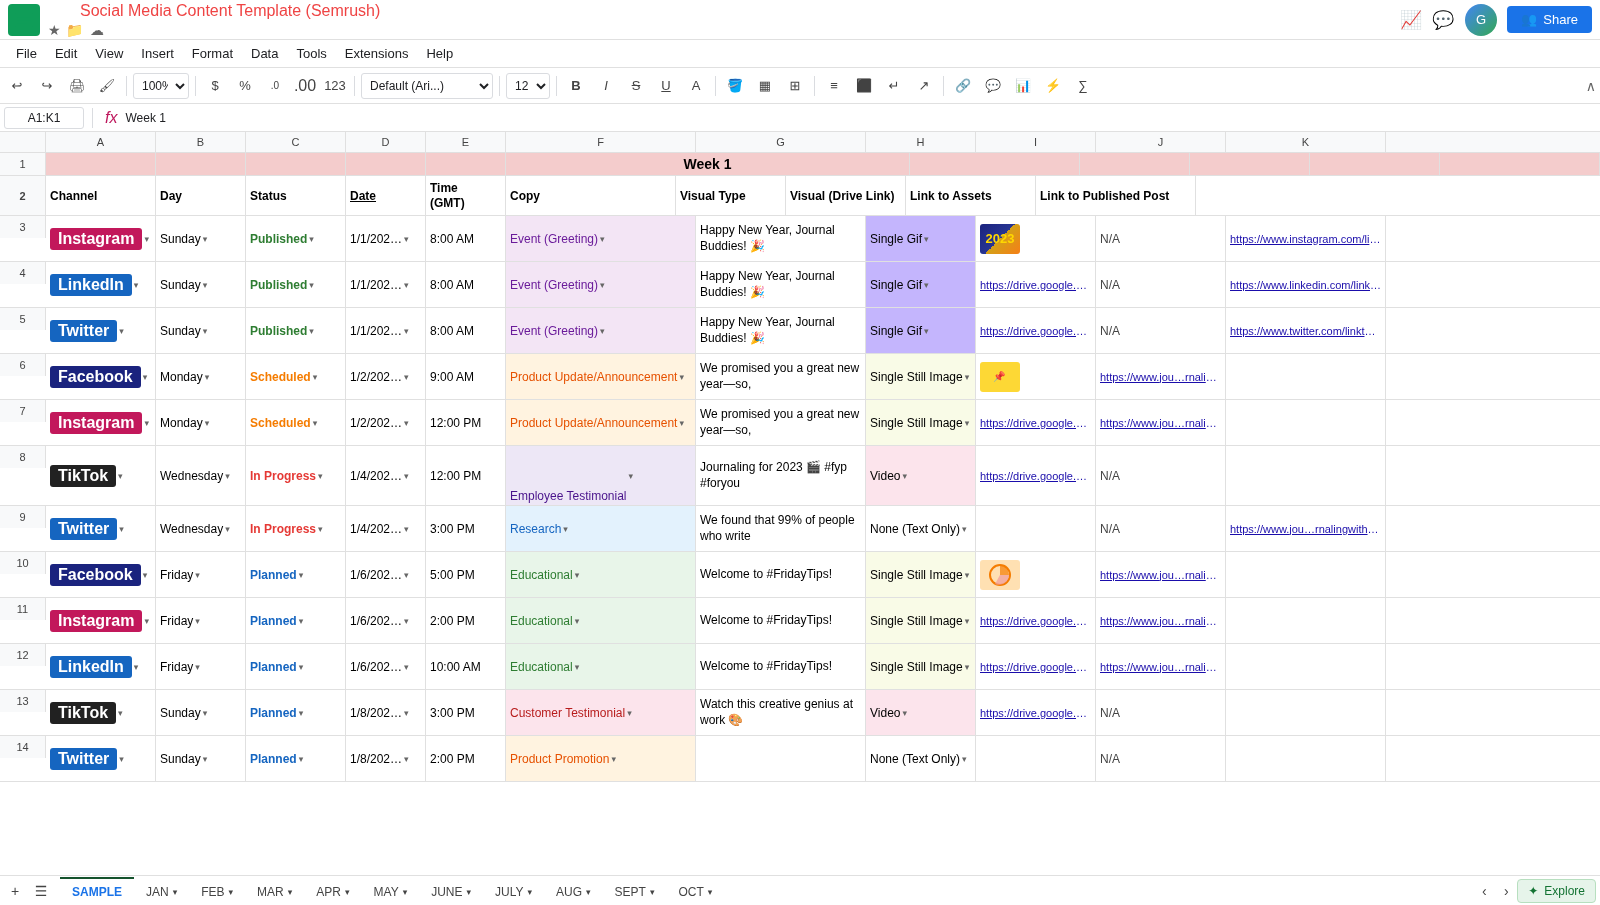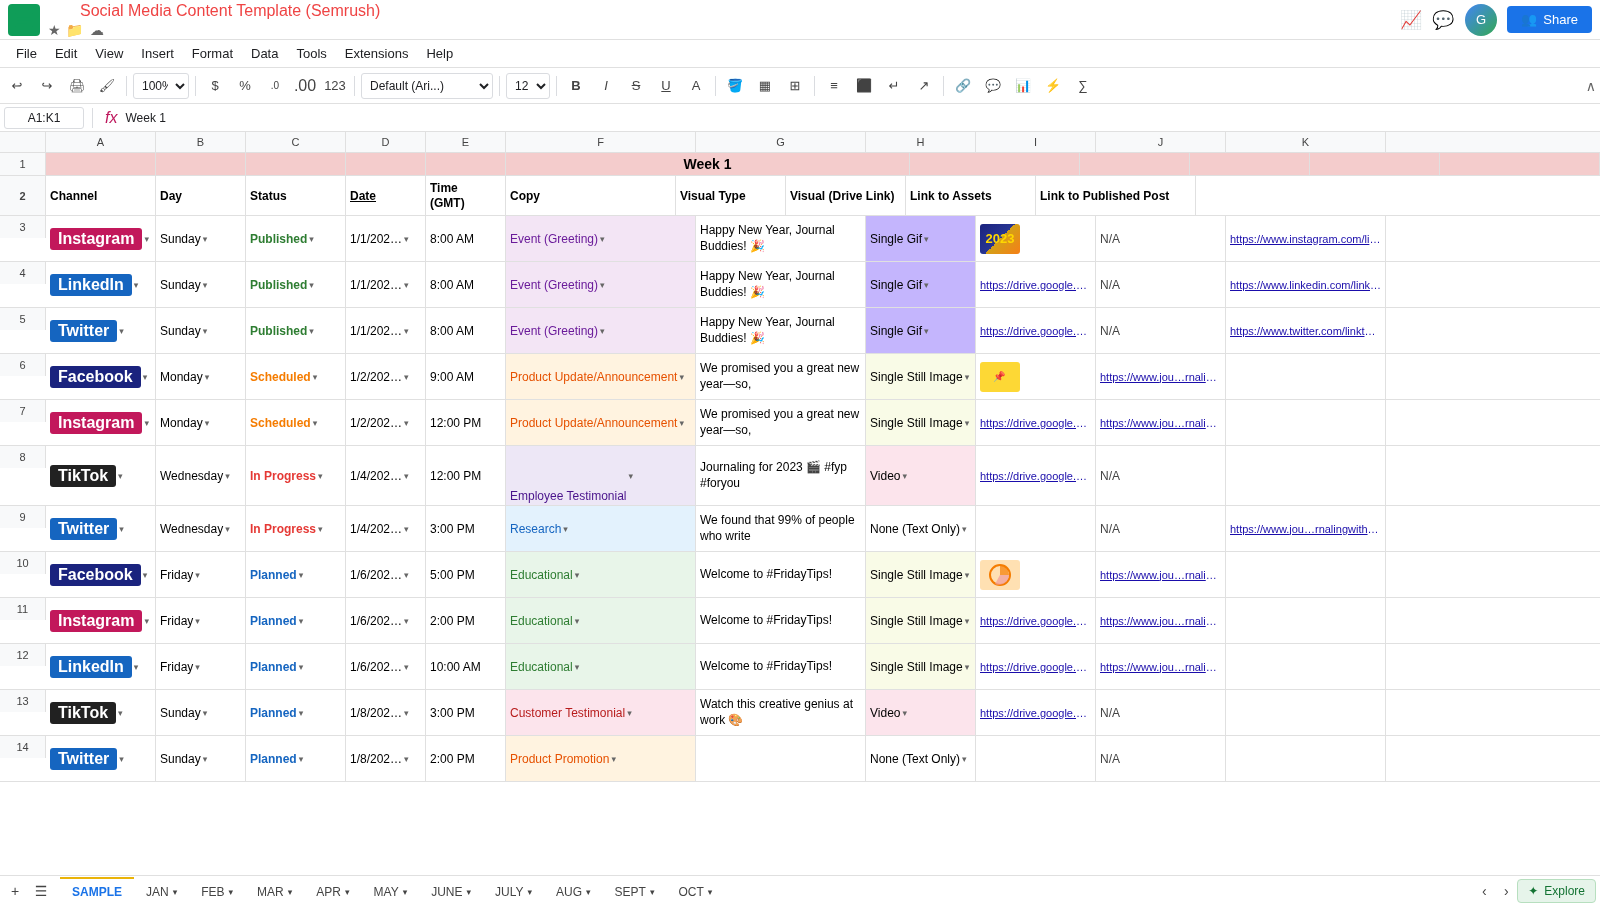--- a/index.html
+++ b/index.html
@@ -161,21 +161,21 @@
     .bottom-tabs {
       height: 30px; display: flex; align-items: center; border-top: 1px solid #e0e0e0;
       background: #fff; padding: 0 4px; overflow: hidden;
     }
     .tab-actions { display: flex; gap: 4px; margin-right: 8px; }
     .tab-action-btn { width: 22px; height: 22px; border: none; background: none; cursor: pointer; font-size: 14px; color: #444; }
     .tab-item {
       height: 28px; padding: 0 12px; display: flex; align-items: center; cursor: pointer;
       border-top: 2px solid transparent; font-size: 12px; color: #444; white-space: nowrap;
     }
-    .tab-item.active { background: #fff; border-top: 2px solid #eab308; color: #1a73e8; font-weight: bold; }
+    .tab-item.active { background: #fff; border-top: 2px solid #14532d; color: #1a73e8; font-weight: bold; }
     .tab-dropdown { font-size: 9px; margin-left: 4px; }
     .tabs-scroll { display: flex; overflow: hidden; flex: 1; }
     .tab-nav-btn { width: 22px; height: 22px; border: none; background: none; cursor: pointer; font-size: 14px; color: #444; }
     .bottom-right { margin-left: auto; display: flex; align-items: center; }
     .explore-btn {
       display: flex; align-items: center; gap: 6px; background: #e6f4ea; color: #137333;
       border: 1px solid #b7dfbf; border-radius: 4px; padding: 4px 10px; font-size: 12px; cursor: pointer;
     }
 
     

